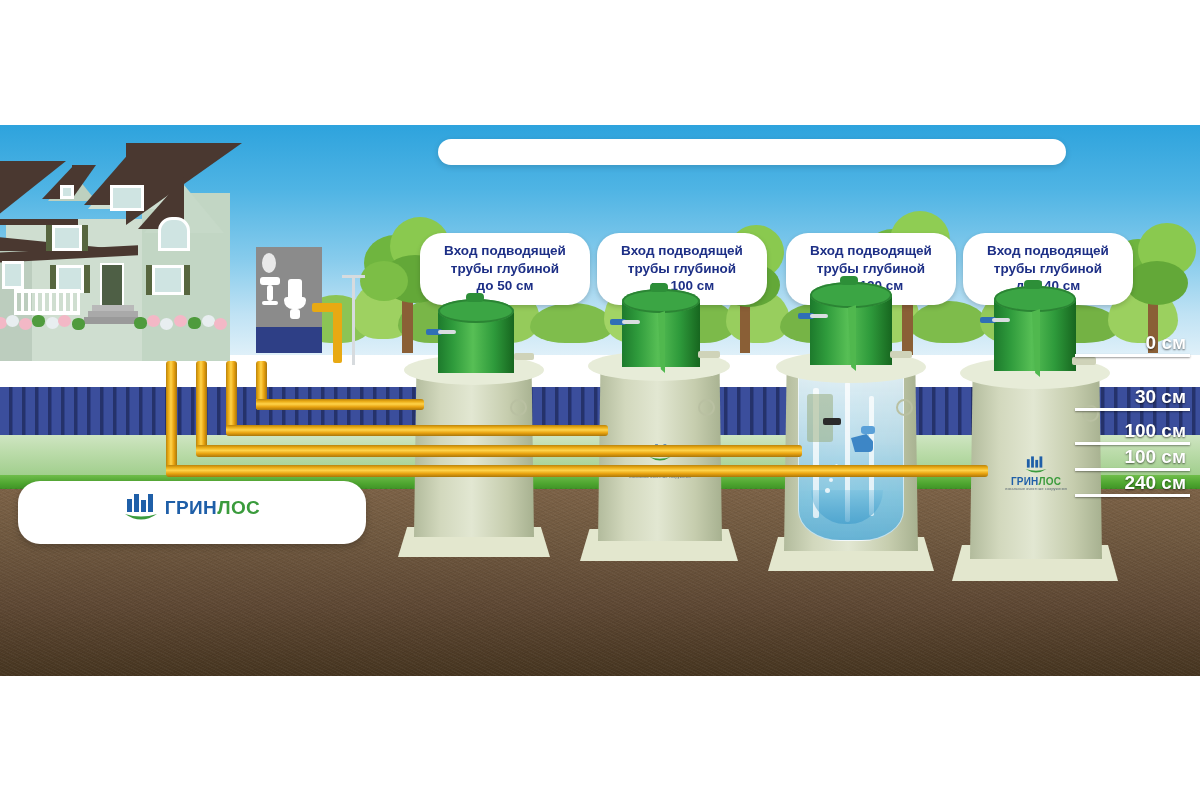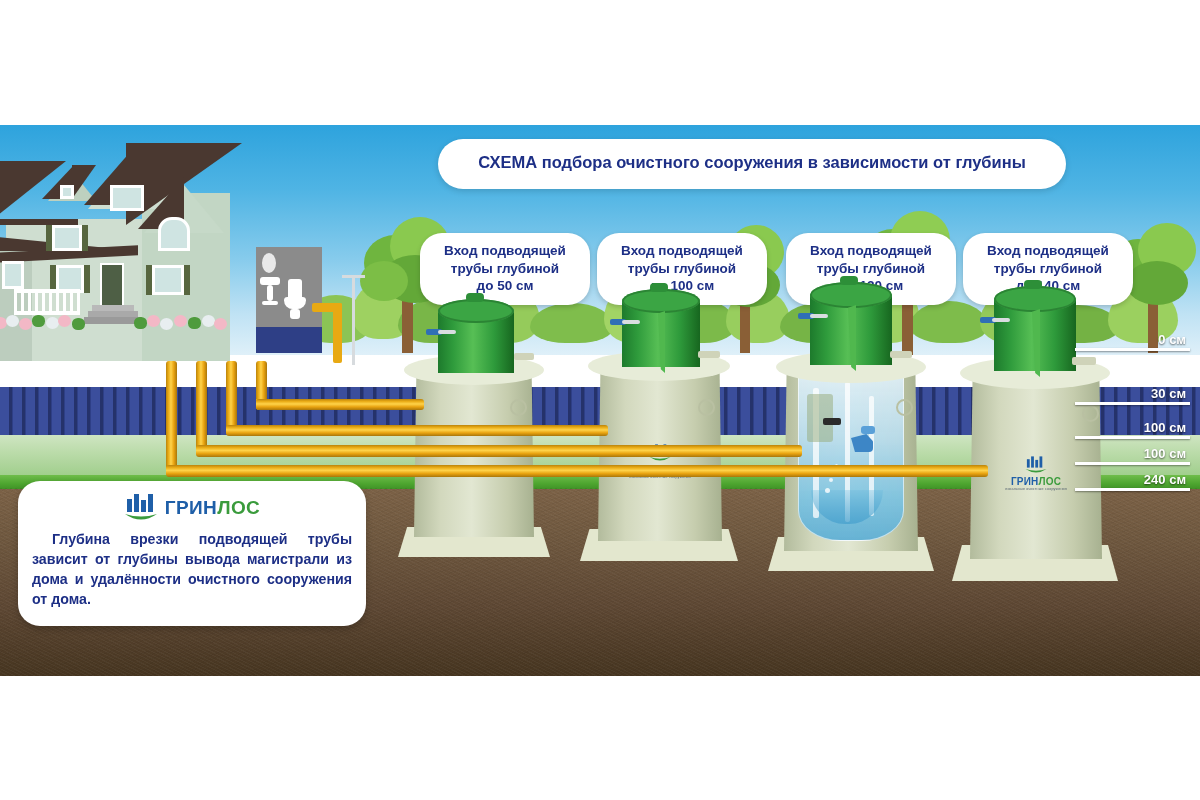--- a/index.html
+++ b/index.html
@@ -76,21 +76,21 @@
            box-shadow:0 3px 7px rgba(0,0,0,.22);padding:12px 14px 14px;box-sizing:border-box;}
   .logo-row{display:flex;align-items:center;justify-content:center;gap:7px;margin-bottom:7px;}
   .logo-mark{width:34px;height:30px;position:relative;}
   .logo-text{font-size:19px;font-weight:bold;letter-spacing:.4px;}
   .lg-b{color:#1f5fa8;}.lg-g{color:#3a9b3c;}
   .infotext{color:#1d2f86;font-weight:bold;font-size:14.2px;line-height:1.40;text-align:justify;}
   .infotext p{margin:0 0 2px;text-indent:20px;}
 
   
   .depth{position:absolute;right:10px;width:115px;text-align:right;}
-  .depth .lbl{color:#fff;font-weight:bold;font-size:13px;text-shadow:0 1px 2px rgba(0,0,0,.6);
+  .depth .lbl{color:#fff;font-weight:bold;font-size:19px;text-shadow:0 1px 2px rgba(0,0,0,.6);
               padding-right:4px;line-height:1;}
   .depth .rule{height:3px;background:#fff;margin-top:2px;box-shadow:0 1px 2px rgba(0,0,0,.4);}
 
   
   .tank{position:absolute;}
   .slab{position:absolute;background:#d9dcc0;}
   .body{position:absolute;background:linear-gradient(to right,#b2bb9c 0%,#d2d8bd 22%,#e2e7d2 48%,#c6cdae 78%,#a7b190 100%);}
   .bodytop{position:absolute;border-radius:50%;background:#e7ecd8;}
   .neck{position:absolute;background:linear-gradient(to right,#1d7a2c 0%,#2f9b3c 20%,#57bf55 46%,#2e9a3b 74%,#17661f 100%);}
   .necktop{position:absolute;border-radius:50%;background:#3ba544;box-shadow:inset 0 0 0 2px #2b8434;}
@@ -435,21 +435,20 @@
     <div class="fix" style="left:34px;top:62px;width:10px;height:10px;"></div>
   </div>
 
   <div style="position:absolute;left:312px;top:178px;width:30px;height:9px;background:#e8a913;border-radius:2px;"></div>
   <div style="position:absolute;left:333px;top:178px;width:9px;height:60px;background:#e8a913;border-radius:2px;"></div>
 
   <div style="position:absolute;left:352px;top:150px;width:3px;height:90px;background:#d7dbde;"></div>
   <div style="position:absolute;left:342px;top:150px;width:23px;height:3px;background:#d7dbde;"></div>
 
   <div class="title-bubble">
-    <div>СХЕМА подбора очистного сооружения в зависимости от глубины</div>
   </div>
 
   <div class="bubble small" style="left:420px;top:108px;width:150px;">
     <div>Вход подводящей</div>
     <div>трубы глубиной</div>
     <div>до 50 см</div>
   </div>
   <div class="bubble small" style="left:597px;top:108px;width:150px;">
     <div>Вход подводящей</div>
     <div>трубы глубиной</div>
@@ -601,21 +600,20 @@
           <rect x="17" y="7" width="5" height="12" fill="#1f5fa8"></rect>
           <rect x="24" y="1" width="5" height="18" fill="#1f5fa8"></rect>
           <path d="M1 21 Q17 32 33 21 Q17 26 1 21 Z" fill="#3a9b3c"></path>
         </svg>
       </div>
       <div class="logo-text">
         <span class="lg-b">ГРИН</span><span class="lg-g">ЛОС</span>
       </div>
     </div>
     <div class="infotext">
-      <p>Глубина врезки подводящей трубы зависит от глубины вывода магистрали из дома и удалённости очистного сооружения от дома.</p>
     </div>
   </div>
 
   <div class="depth" style="top:208px;">
     <div class="lbl">0 см</div>
     <div class="rule"></div>
   </div>
   <div class="depth" style="top:262px;">
     <div class="lbl">30 см</div>
     <div class="rule"></div>

